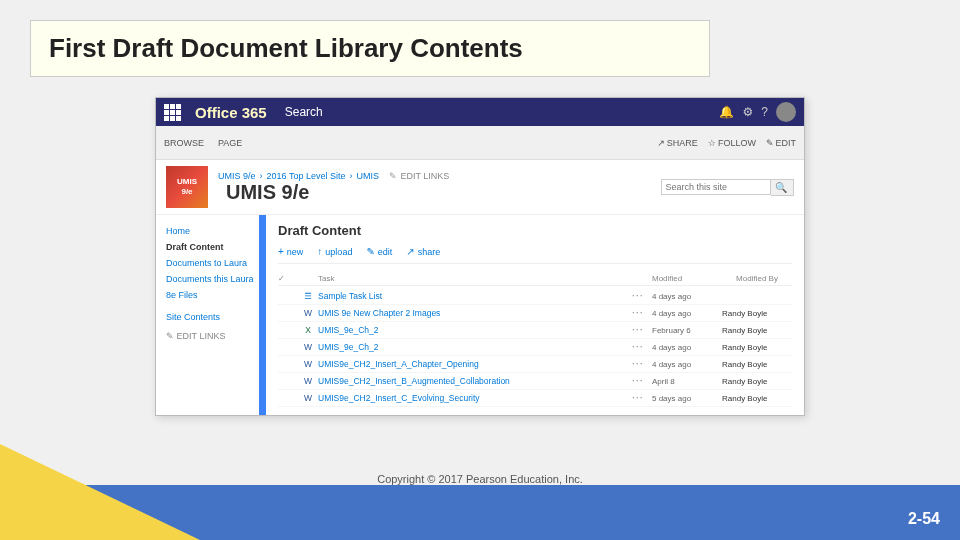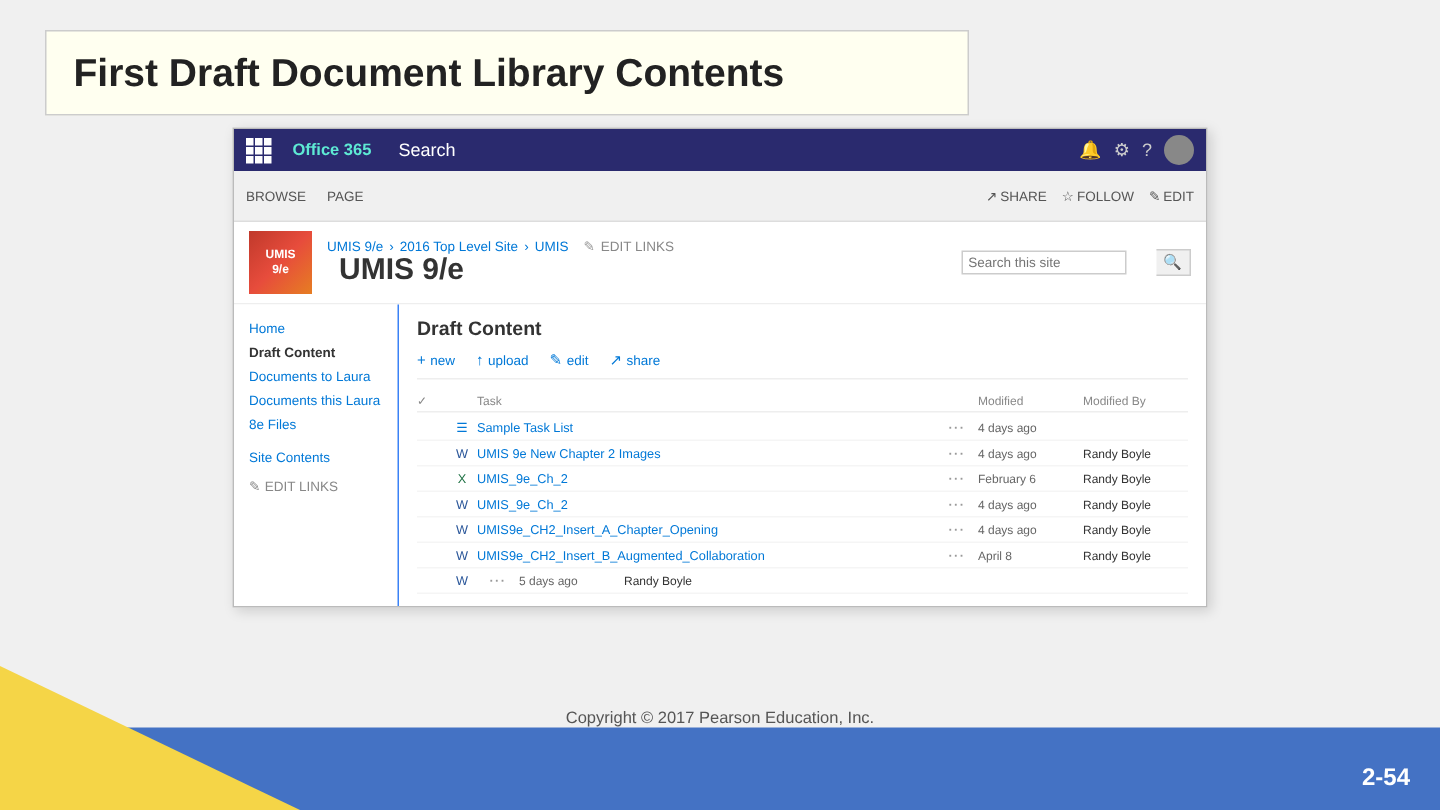--- a/index.html
+++ b/index.html
@@ -37,23 +37,23 @@
     }
 
     
     .slide-title {
       background: #fffff0;
       border: 1px solid #ccc;
       padding: 12px 18px;
       font-size: 26px;
       font-weight: bold;
       color: #222;
-      margin-bottom: 4px;
+      margin-bottom: 16px;
       display: inline-block;
-      width: 616px;
+      width: 680px;
     }
 
     
     .screenshot-wrapper {
       background: #fff;
       border: 1px solid #bbb;
       width: 650px;
       margin: 0 auto;
       box-shadow: 2px 2px 8px rgba(0,0,0,0.15);
       font-size: 10px;
@@ -74,22 +74,22 @@
       grid-template-columns: repeat(3,5px);
       gap: 1px;
       margin-right: 4px;
     }
     .o365-grid-icon span {
       width: 5px; height: 5px;
       background: #fff;
       display: block;
     }
     .o365-nav-title {
-      color: #5eead4;
-      font-size: 11px;
+      color: #fef9c3;
+      font-size: 15px;
       font-weight: bold;
       margin-right: 8px;
     }
     .o365-nav-sites {
       color: #fff;
       font-size: 12px;
     }
     .o365-nav-spacer { flex: 1; }
     .o365-nav-icons {
       display: flex;
@@ -167,21 +167,20 @@
     .site-header-title {
       font-size: 20px;
       font-weight: bold;
       color: #333;
       margin-left: 8px;
     }
     .site-search {
       margin-left: auto;
       display: flex;
       align-items: center;
-      gap: 20px;
     }
     .site-search input {
       border: 1px solid #ccc;
       padding: 2px 6px;
       font-size: 9px;
       width: 110px;
     }
     .search-btn {
       background: #f0f0f0;
       border: 1px solid #ccc;
@@ -193,21 +192,21 @@
 
     
     .sp-main {
       display: flex;
       min-height: 200px;
     }
 
     
     .sp-leftnav {
       width: 110px;
-      border-right: 1px solid #3b82f6;
+      border-right: 7px solid #3b82f6;
       padding: 8px 0;
       background: #fff;
     }
     .sp-leftnav-item {
       font-size: 9px;
       color: #0078d7;
       padding: 3px 10px;
       cursor: pointer;
       white-space: nowrap;
     }
@@ -271,21 +270,21 @@
       color: #888;
       border-bottom: 1px solid #eee;
       padding: 2px 0;
       margin-bottom: 2px;
     }
     .col-check { width: 20px; }
     .col-icon { width: 20px; }
     .col-name { flex: 1; }
     .col-dots { width: 28px; }
     .col-modified { width: 70px; }
-    .col-modifiedby { width: 70px; }
+    .col-modifiedby { width: 70px; text-align: center; }
 
     .sp-file-row {
       display: flex;
       align-items: center;
       font-size: 8.5px;
       padding: 3px 0;
       border-bottom: 1px solid #f5f5f5;
       color: #333;
     }
     .file-check {
@@ -531,20 +530,21 @@
             <div class="file-icon icon-word">W</div>
             <div class="file-name">UMIS9e_CH2_Insert_B_Augmented_Collaboration</div>
             <div class="file-dots">···</div>
             <div class="file-modified">April 8</div>
             <div class="file-modifiedby">Randy Boyle</div>
           </div>
 
           <div class="sp-file-row">
             <div class="file-check"></div>
             <div class="file-icon icon-word">W</div>
+            <div class="file-name">UMIS9e_CH2_Insert_C_Evolving_Security</div>
             <div class="file-dots">···</div>
             <div class="file-modified">5 days ago</div>
             <div class="file-modifiedby">Randy Boyle</div>
           </div>
 
         </div>
       </div>
 
     </div>
   </div>

